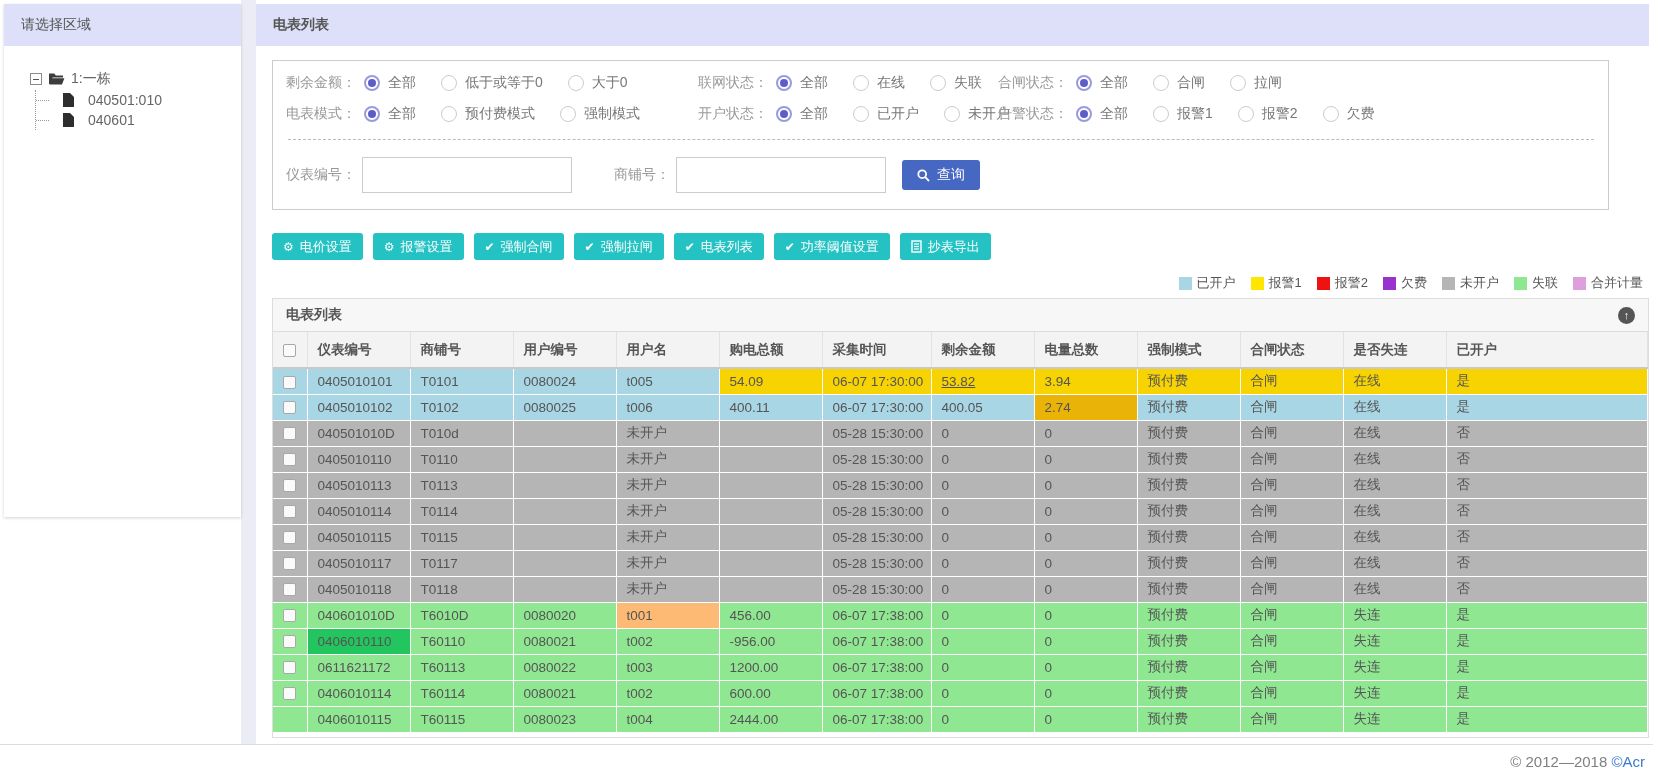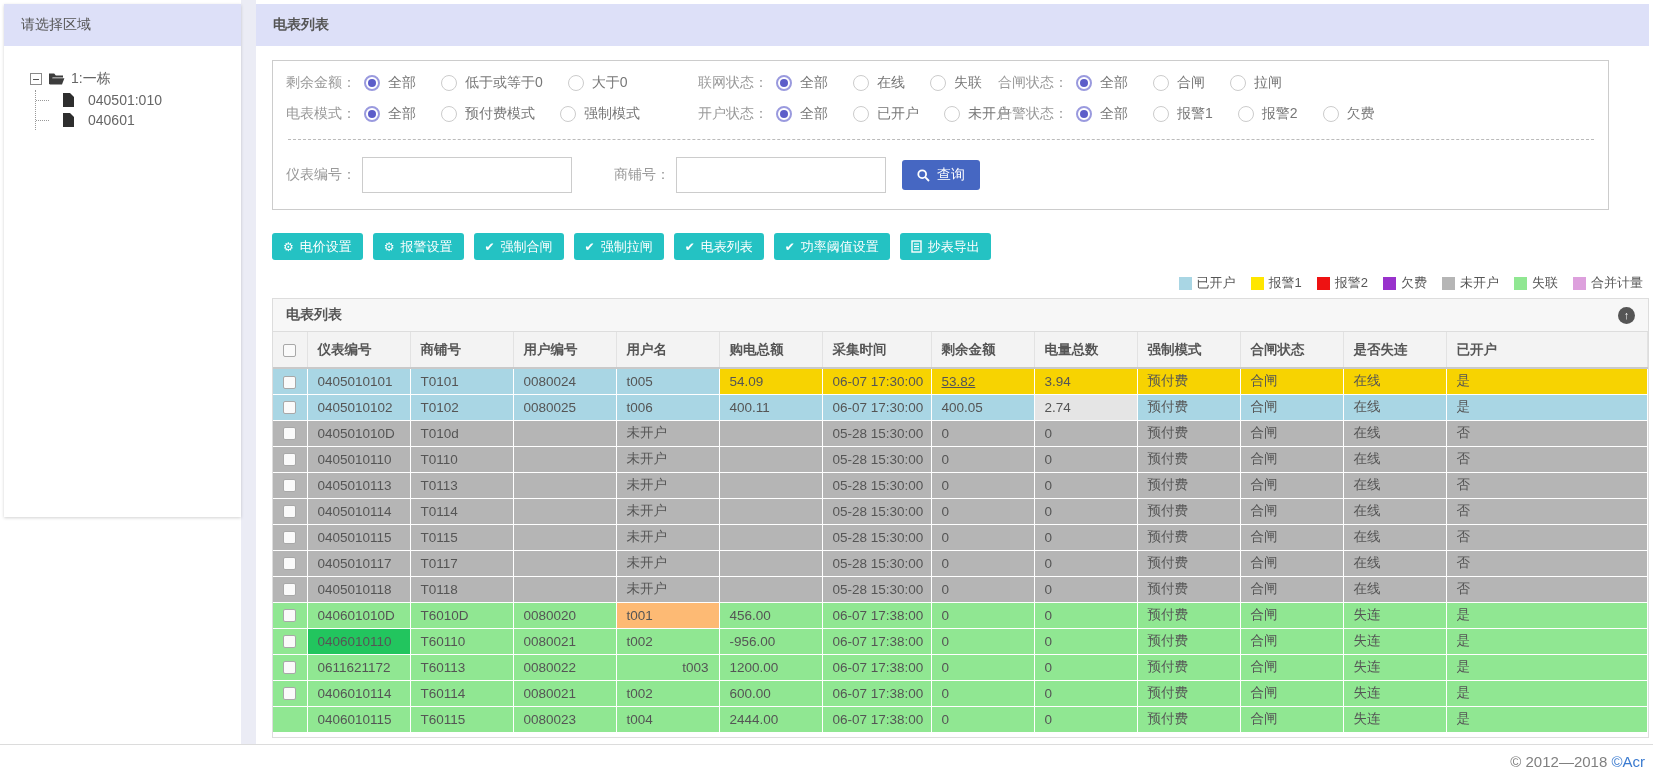--- a/index.html
+++ b/index.html
@@ -367,21 +367,21 @@
           </tr>
           <tr>
             <td class="chk" style="background: rgb(169, 214, 228);"><span class="cbx"></span></td>
             <td style="background: rgb(169, 214, 228);">0405010102</td>
             <td style="background: rgb(169, 214, 228);">T0102</td>
             <td style="background: rgb(169, 214, 228);">0080025</td>
             <td style="background: rgb(169, 214, 228);">t006</td>
             <td style="background: rgb(169, 214, 228);">400.11</td>
             <td style="background: rgb(169, 214, 228);">06-07 17:30:00</td>
             <td style="background: rgb(169, 214, 228);">400.05</td>
-            <td style="background: #e5e5e5;">2.74</td>
+            <td style="background: #eab308;">2.74</td>
             <td style="background: rgb(169, 214, 228);">预付费</td>
             <td style="background: rgb(169, 214, 228);">合闸</td>
             <td style="background: rgb(169, 214, 228);">在线</td>
             <td style="background: rgb(169, 214, 228);">是</td>
           </tr>
           <tr>
             <td class="chk" style="background: rgb(181, 181, 181);"><span class="cbx"></span></td>
             <td style="background: rgb(181, 181, 181);">040501010D</td>
             <td style="background: rgb(181, 181, 181);">T010d</td>
             <td style="background: rgb(181, 181, 181);"></td>
@@ -513,21 +513,21 @@
             <td style="background: rgb(144, 231, 146);">预付费</td>
             <td style="background: rgb(144, 231, 146);">合闸</td>
             <td style="background: rgb(144, 231, 146);">失连</td>
             <td style="background: rgb(144, 231, 146);">是</td>
           </tr>
           <tr>
             <td class="chk" style="background: rgb(144, 231, 146);"><span class="cbx"></span></td>
             <td style="background: rgb(144, 231, 146);">0611621172</td>
             <td style="background: rgb(144, 231, 146);">T60113</td>
             <td style="background: rgb(144, 231, 146);">0080022</td>
-            <td style="background: rgb(144, 231, 146); text-align: right;">t003</td>
+            <td style="background: rgb(144, 231, 146);">t003</td>
             <td style="background: rgb(144, 231, 146);">1200.00</td>
             <td style="background: rgb(144, 231, 146);">06-07 17:38:00</td>
             <td style="background: rgb(144, 231, 146);">0</td>
             <td style="background: rgb(144, 231, 146);">0</td>
             <td style="background: rgb(144, 231, 146);">预付费</td>
             <td style="background: rgb(144, 231, 146);">合闸</td>
             <td style="background: rgb(144, 231, 146);">失连</td>
             <td style="background: rgb(144, 231, 146);">是</td>
           </tr>
           <tr>

